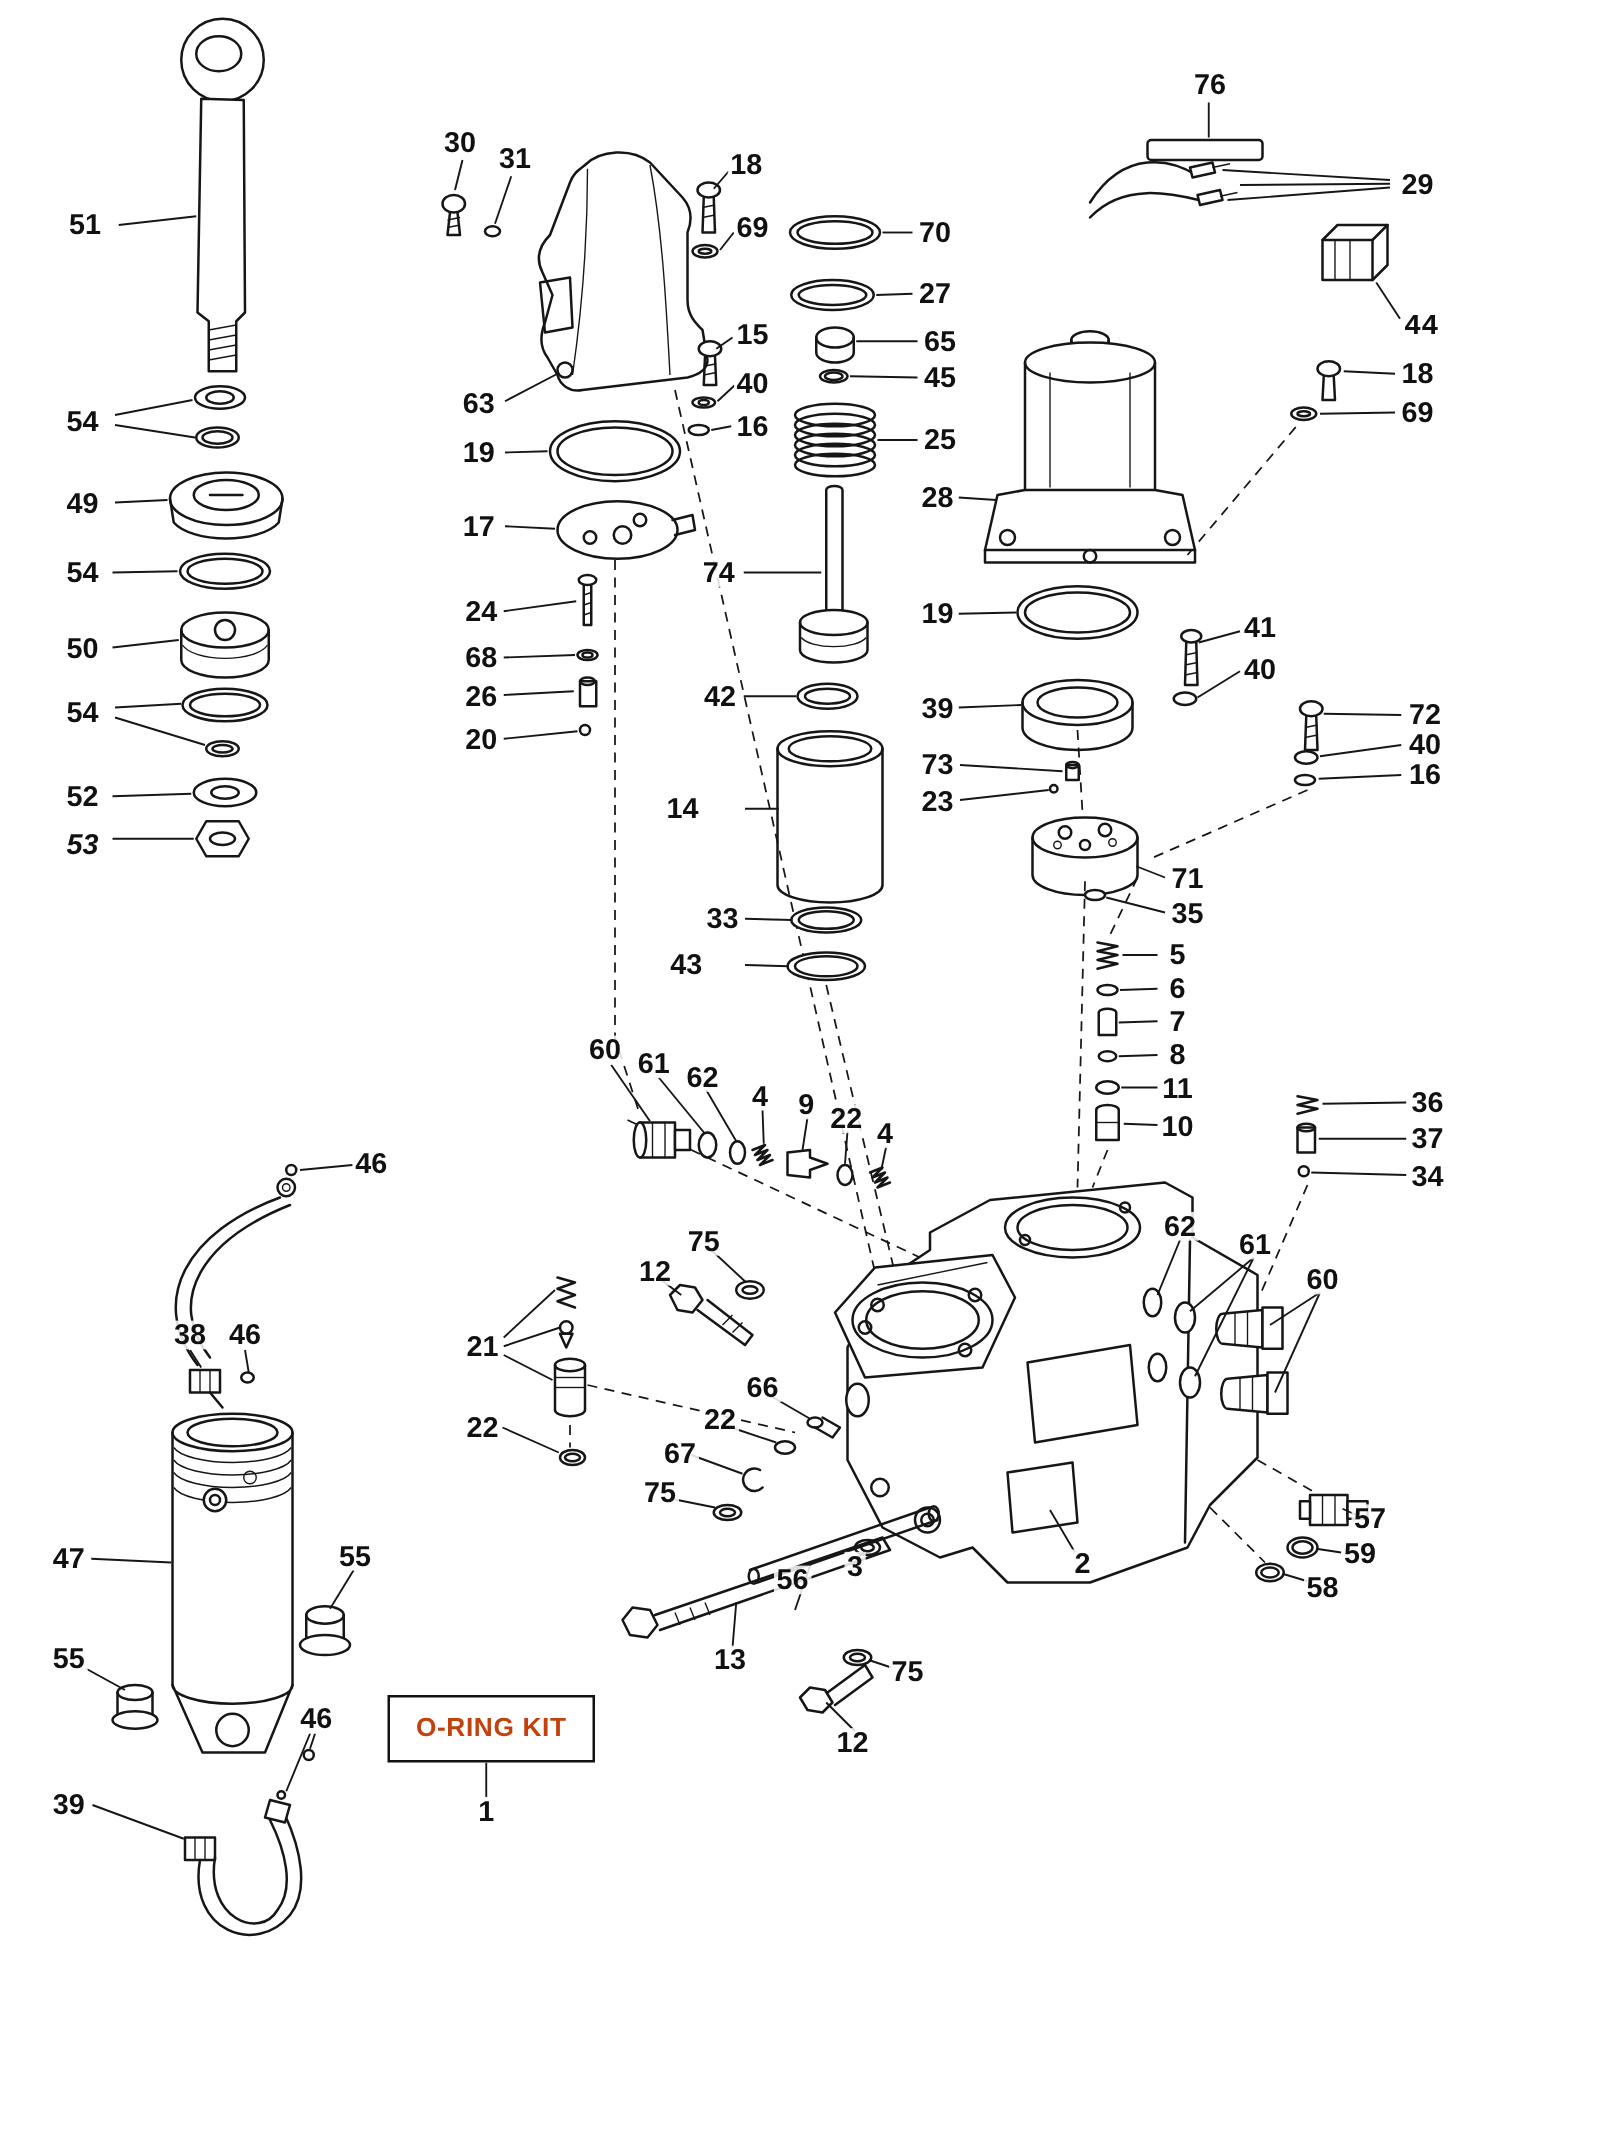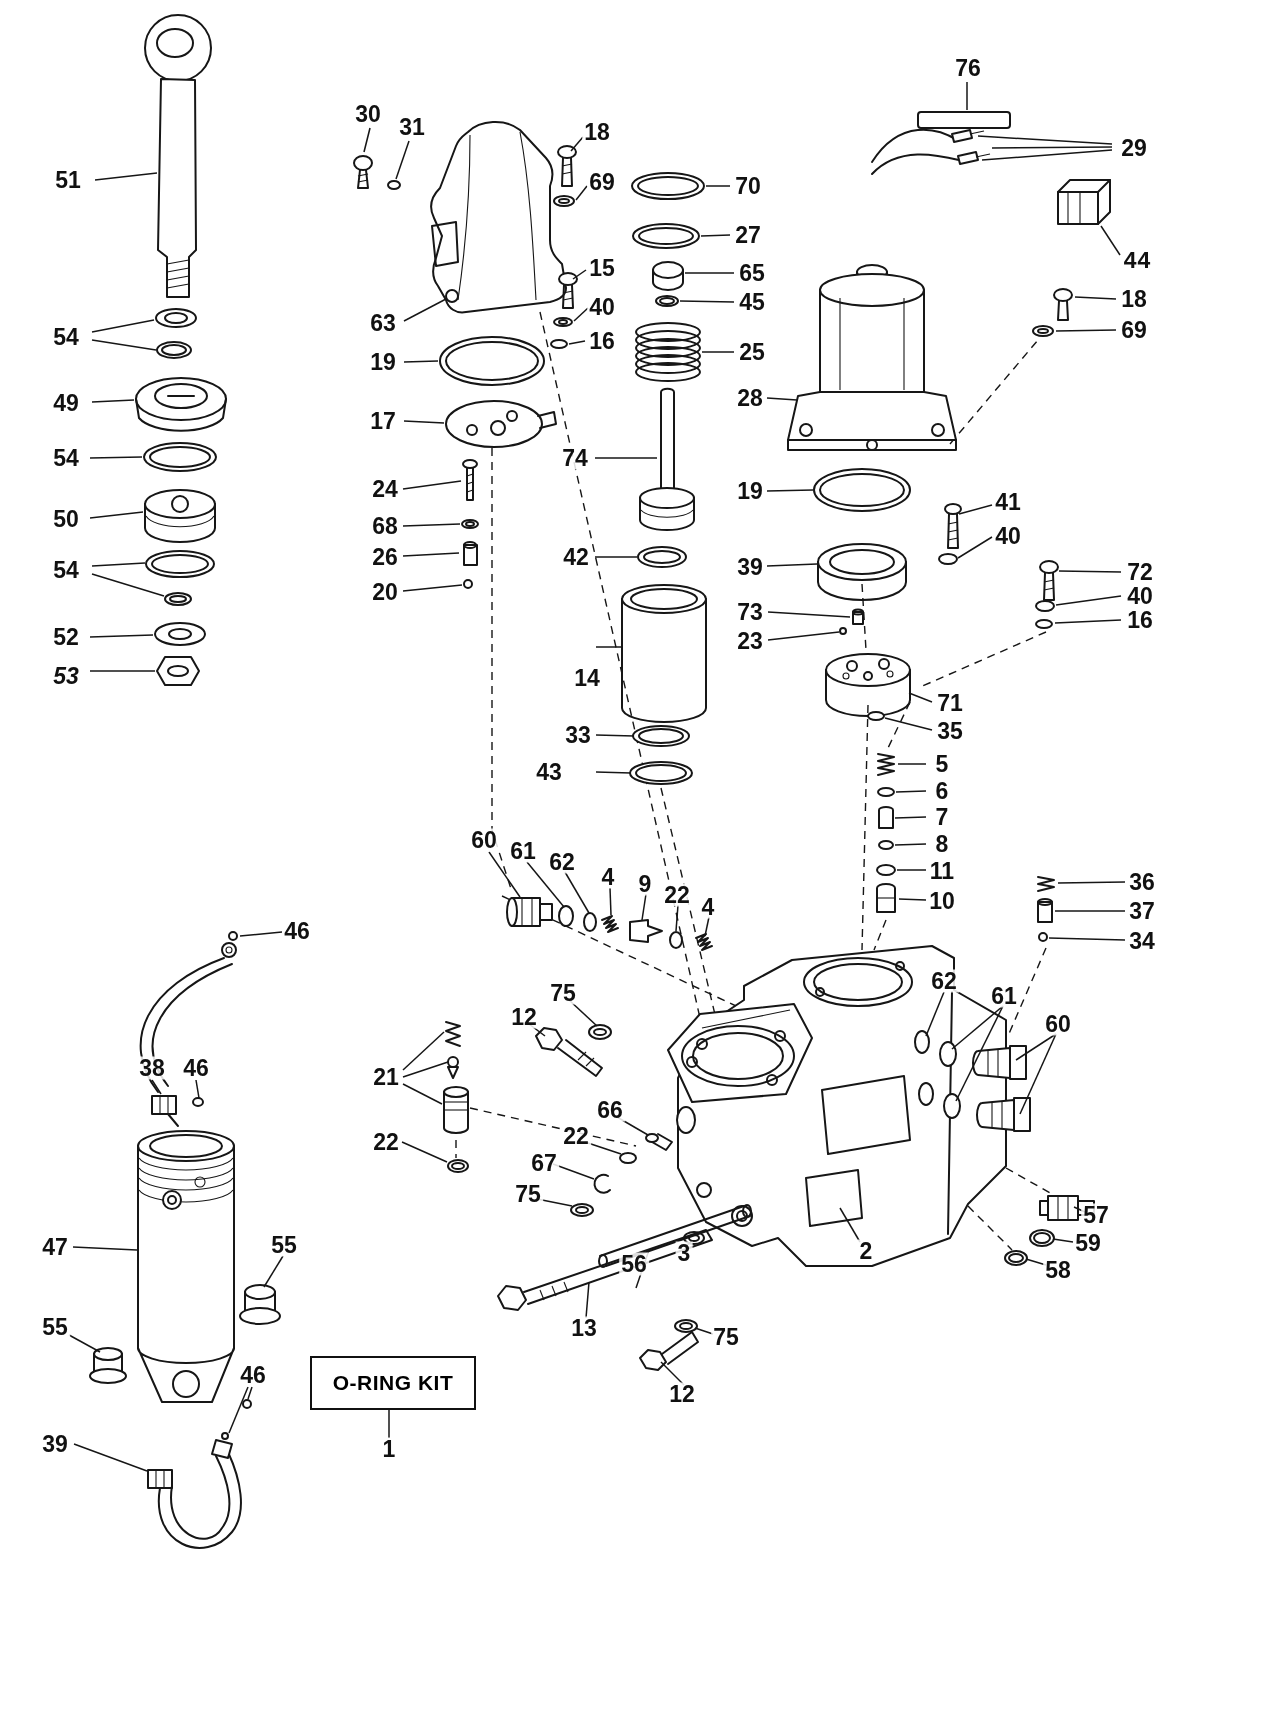--- a/index.html
+++ b/index.html
@@ -9,21 +9,21 @@
   .ln{stroke:#161616;stroke-width:2;fill:none;stroke-linecap:round;stroke-linejoin:round}
   .lf{stroke:#161616;stroke-width:2;fill:#fff;stroke-linejoin:round}
   .thin{stroke:#161616;stroke-width:1.1;fill:none}
   .leader{stroke:#161616;stroke-width:1.5;fill:none}
   .dash{stroke:#161616;stroke-width:1.4;fill:none;stroke-dasharray:8 6}
   #callout-layer{position:absolute;left:0;top:0;width:100%;height:100%;pointer-events:none;}
   .callout{position:absolute;transform:translate(-50%,-50%);font-weight:700;font-size:23px;
            color:#111;line-height:1;background:rgba(255,255,255,.85);padding:0 2px;}
   .kit-box{position:absolute;left:310px;top:1356px;width:162px;height:50px;border:2.5px solid #111;
            display:flex;align-items:center;justify-content:center;font-weight:700;font-size:21px;
-           color:#000000;background:#fff;letter-spacing:.5px;}
+           color:#c2410c;background:#fff;letter-spacing:.5px;}
 </style>
 </head>
 <body>
 
 <div id="stage">
 
 <svg id="art" width="1280" height="1713" viewBox="0 0 1280 1713">
 
   <g>
     <path class="dash" d="M492,448 L492,830 L512,892"></path>
@@ -525,21 +525,21 @@
       <div class="callout" style="left: 750px; top: 491px;">19</div>
       <div class="callout" style="left: 1008px; top: 502px;">41</div>
       <div class="callout" style="left: 1008px; top: 536px;">40</div>
       <div class="callout" style="left: 576px; top: 557px;">42</div>
       <div class="callout" style="left: 750px; top: 567px;">39</div>
       <div class="callout" style="left: 1140px; top: 572px;">72</div>
       <div class="callout" style="left: 1140px; top: 596px;">40</div>
       <div class="callout" style="left: 1140px; top: 620px;">16</div>
       <div class="callout" style="left: 750px; top: 612px;">73</div>
       <div class="callout" style="left: 750px; top: 641px;">23</div>
-      <div class="callout" style="left: 587px; top: 647px; margin-top: 31px;">14</div>
+      <div class="callout" style="left: 546px; top: 647px;">14</div>
       <div class="callout" style="left: 950px; top: 703px;">71</div>
       <div class="callout" style="left: 950px; top: 731px; text-align: right;">35</div>
       <div class="callout" style="left: 578px; top: 735px;">33</div>
       <div class="callout" style="left: 549px; top: 772px;">43</div>
       <div class="callout" style="left: 942px; top: 764px;">5</div>
       <div class="callout" style="left: 942px; top: 791px;">6</div>
       <div class="callout" style="left: 942px; top: 817px;">7</div>
       <div class="callout" style="left: 942px; top: 844px;">8</div>
       <div class="callout" style="left: 942px; top: 871px;">11</div>
       <div class="callout" style="left: 942px; top: 901px;">10</div>

